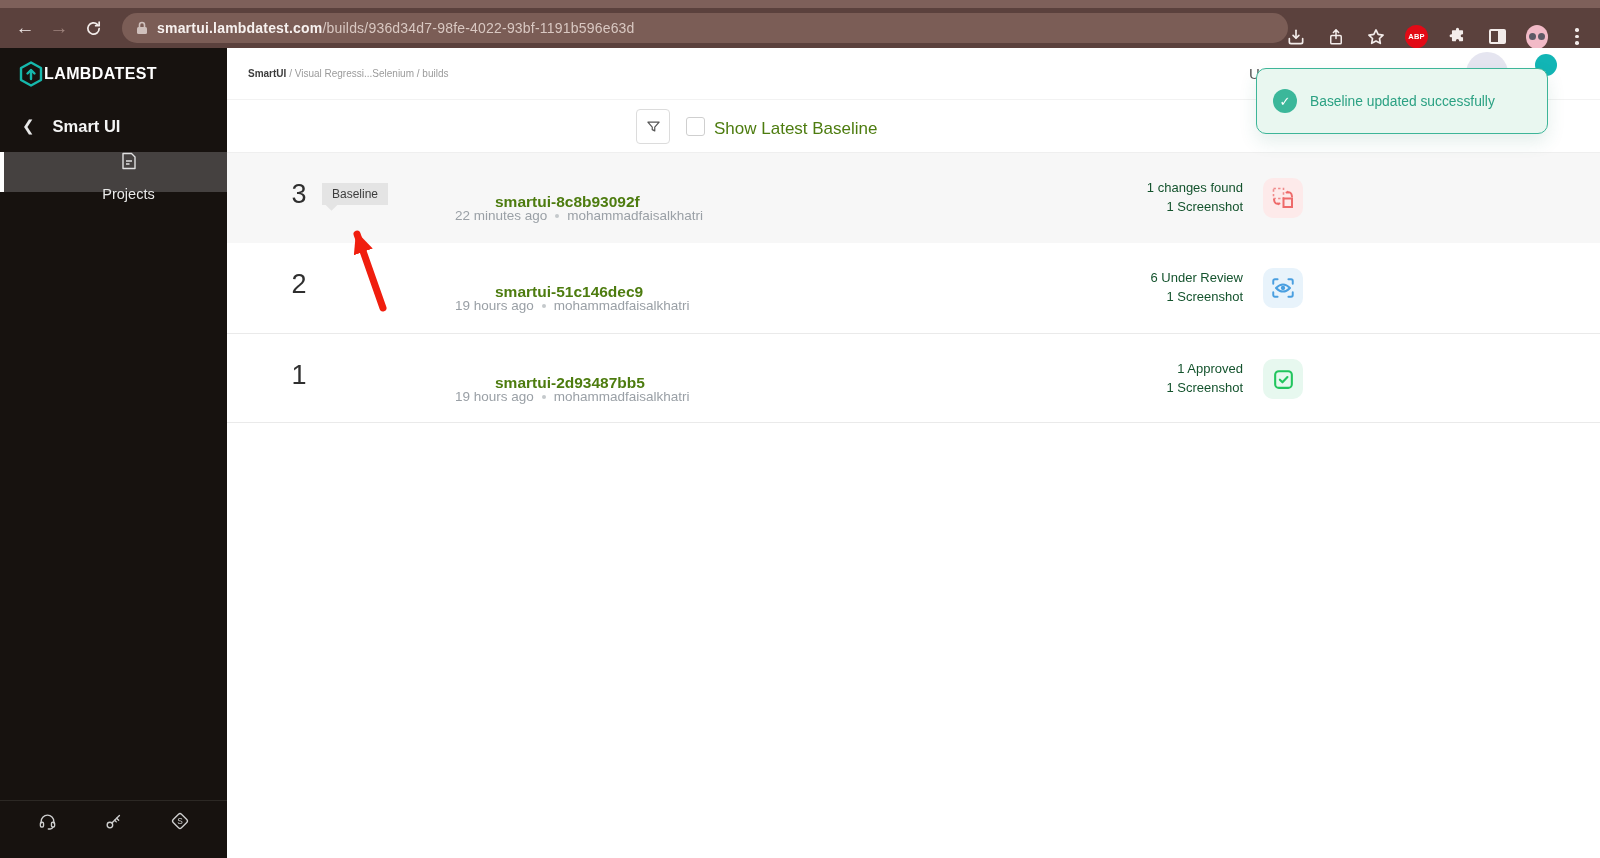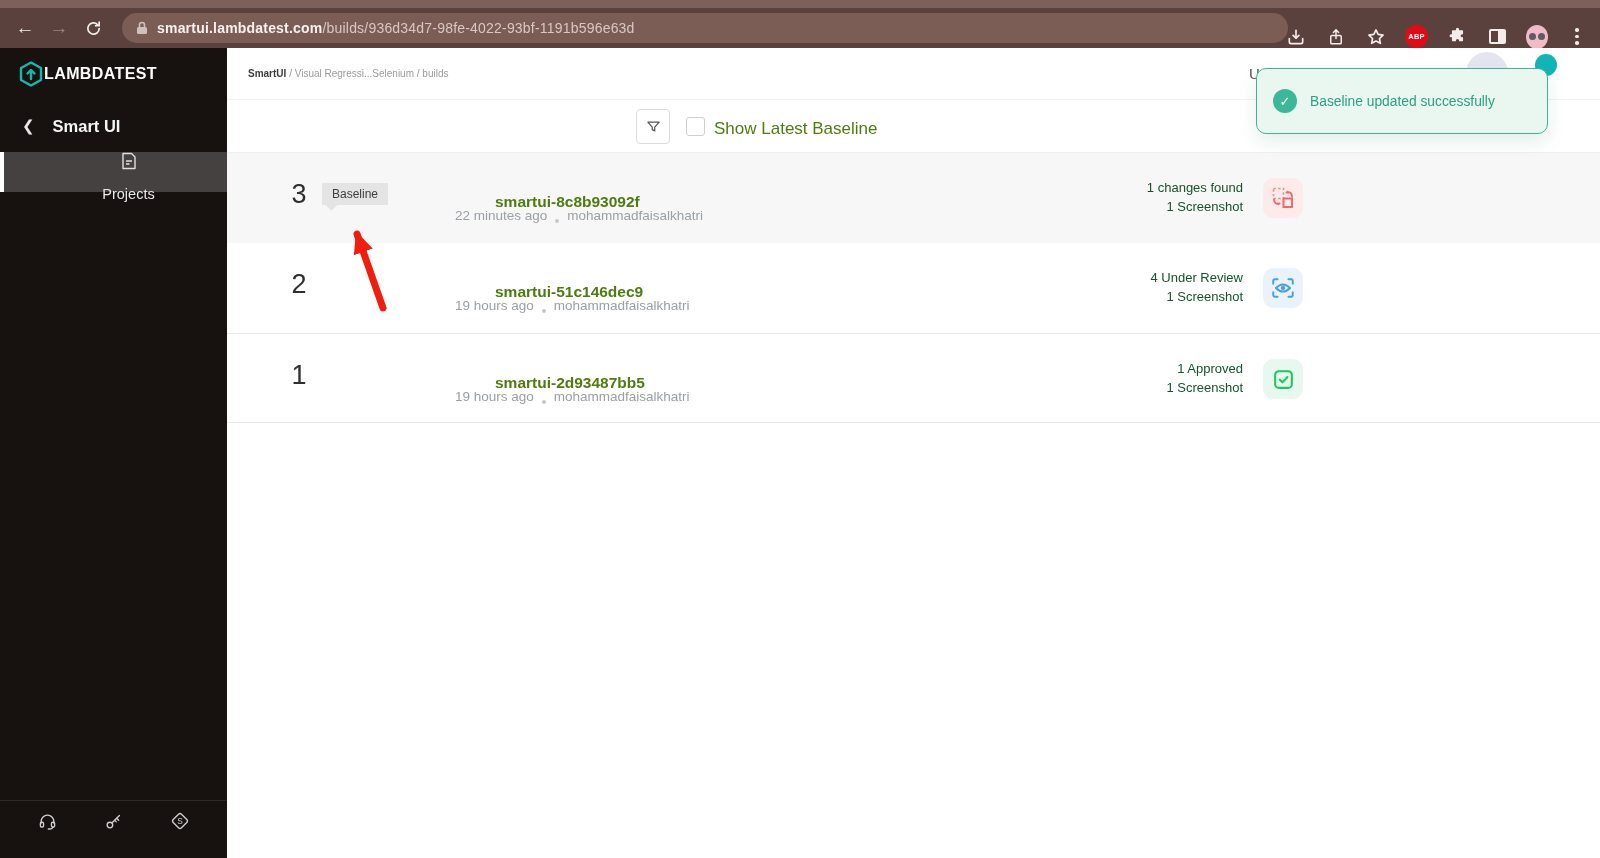--- a/index.html
+++ b/index.html
@@ -66,21 +66,21 @@
 
   .build-list { position:relative; border-top:1px solid #efefef; }
   .build-row { position:relative; height:90px; background:#fff; }
   .build-row.alt { background:#f7f7f7; }
   .build-row.bt { border-top:1px solid #eaeaea; }
   .build-row.bb { border-bottom:1px solid #eaeaea; }
   .b-num { position:absolute; left:52px; top:26px; width:40px; text-align:center; font-size:27px; color:#2f2f2f; }
   .b-badge { position:absolute; left:95px; top:30px; background:#e4e4e4; color:#3d3d3d; font-size:12px; padding:4px 10px; border-radius:0; }
   .b-badge::after { content:""; position:absolute; left:5px; bottom:-4px; width:9px; height:9px; background:#e4e4e4; transform:rotate(45deg); }
   .b-name { position:absolute; left:228px; top:40px; font-size:15.5px; font-weight:700; color:#4d7c0f; cursor:pointer;margin-left:40px; }
-  .b-meta { position:absolute; left:228px; top:55px; font-size:13.5px; color:#9aa0a6; display:flex; align-items:flex-end; gap:8px; }
+  .b-meta { position:absolute; left:228px; top:55px; font-size:13.5px; color:#9aa0a6; display:flex; align-items:center; gap:8px; }
   .meta-dot { width:4px; height:4px; border-radius:50%; background:#c5c9cc; }
   .b-status { position:absolute; right:357px; top:25px; text-align:right; font-size:13px; color:#14532d; line-height:19px; }
   .b-tile { position:absolute; right:297px; top:25px; width:40px; height:40px; border-radius:10px; display:flex; align-items:center; justify-content:center; cursor:pointer; }
   .tile-pink { background:#fdeaea; }
   .tile-blue { background:#e8f3fb; }
   .tile-green { background:#e7f8ef; }
 
   
   .toast { position:absolute; left:1029px; top:20px; width:292px; height:66px; background:#e9f7f0; border:1px solid #3db598; border-radius:10px; box-shadow:0 8px 18px rgba(40,120,100,.12); display:flex; align-items:center; padding:0 16px; gap:13px; z-index:40; }
   .toast-ic { width:24px; height:24px; border-radius:50%; background:#3bb79a; color:#fff; display:flex; align-items:center; justify-content:center; font-size:13px; flex:0 0 auto; }
@@ -253,21 +253,21 @@
 
       <div class="build-row">
         <span class="b-num">2</span>
         <span class="b-name">smartui-51c146dec9</span>
         <span class="b-meta">
           <span>19 hours ago</span>
           <span class="meta-dot"></span>
           <span>mohammadfaisalkhatri</span>
         </span>
         <span class="b-status">
-          <span>4 Under Review</span><br>
+          <span>6 Under Review</span><br>
           <span>1 Screenshot</span>
         </span>
         <span class="b-tile tile-blue">
           <svg width="26" height="26" viewBox="0 0 24 24" fill="none" stroke="#4a9fe0" stroke-width="1.8" stroke-linecap="round" stroke-linejoin="round">
             <path d="M3 8V5.5A1.5 1.5 0 0 1 4.5 4H7"></path>
               <path d="M17 4h2.5A1.5 1.5 0 0 1 21 5.5V8"></path>
             <path d="M21 16v2.5a1.5 1.5 0 0 1-1.5 1.5H17"></path>
               <path d="M7 20H4.5A1.5 1.5 0 0 1 3 18.5V16"></path>
             <path d="M5.5 12 Q12 5.5 18.5 12 Q12 18.5 5.5 12z"></path>
             <circle cx="12" cy="12" r="2" fill="#4a9fe0" stroke="none"></circle>

